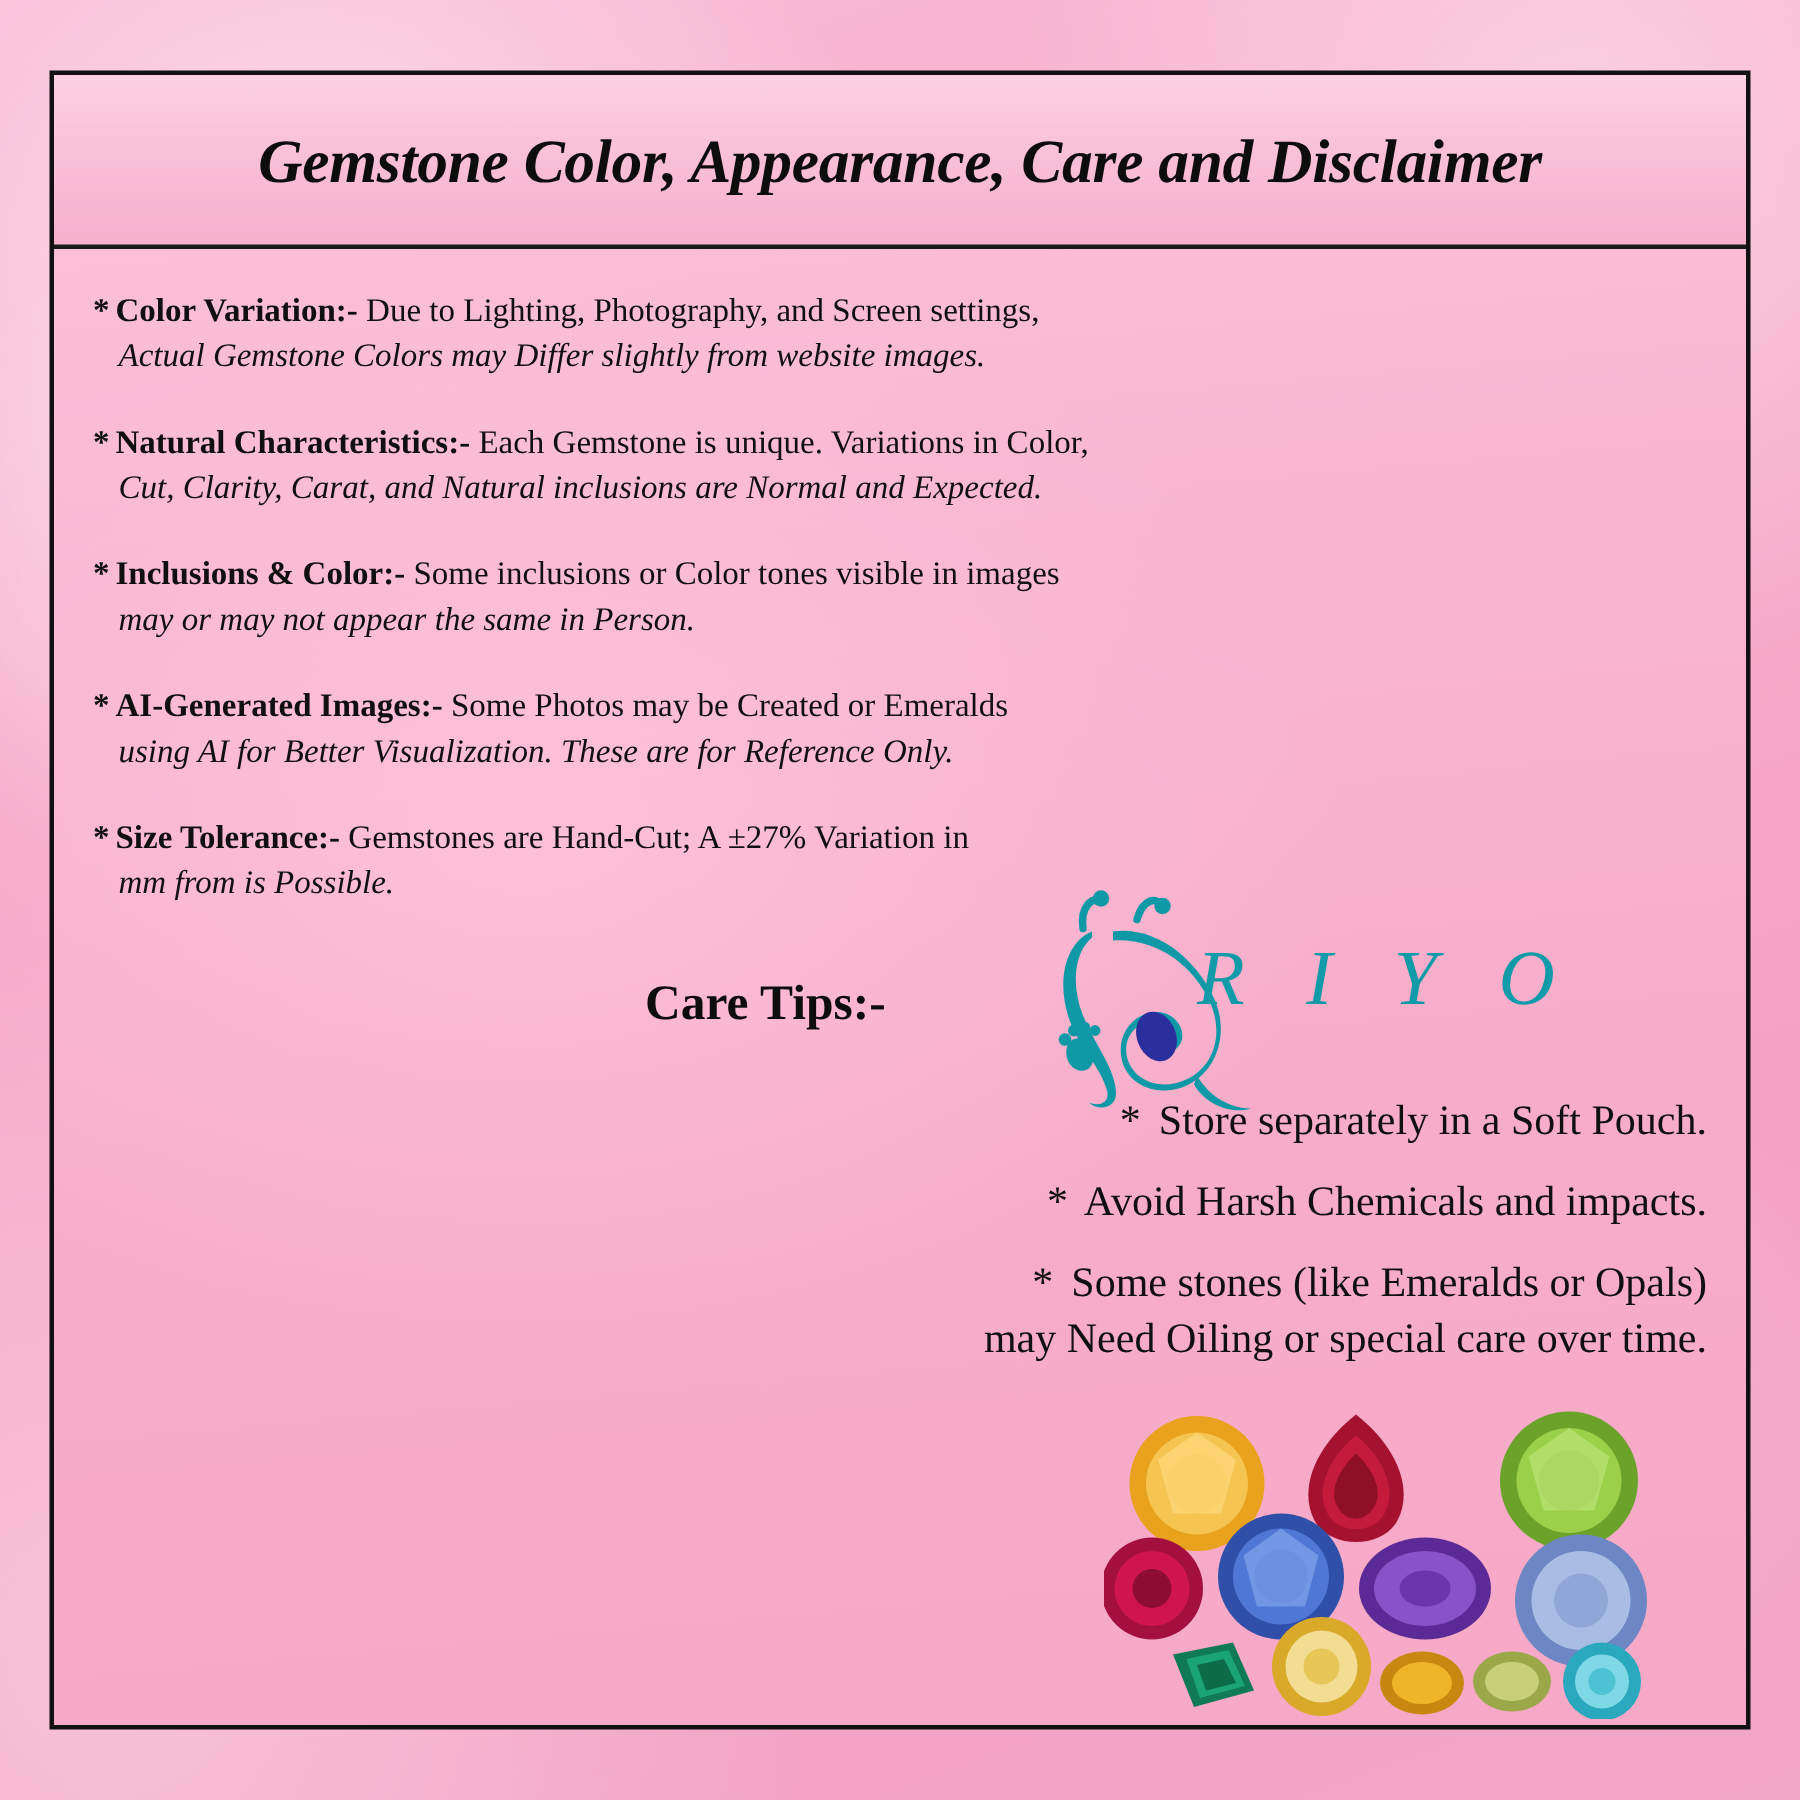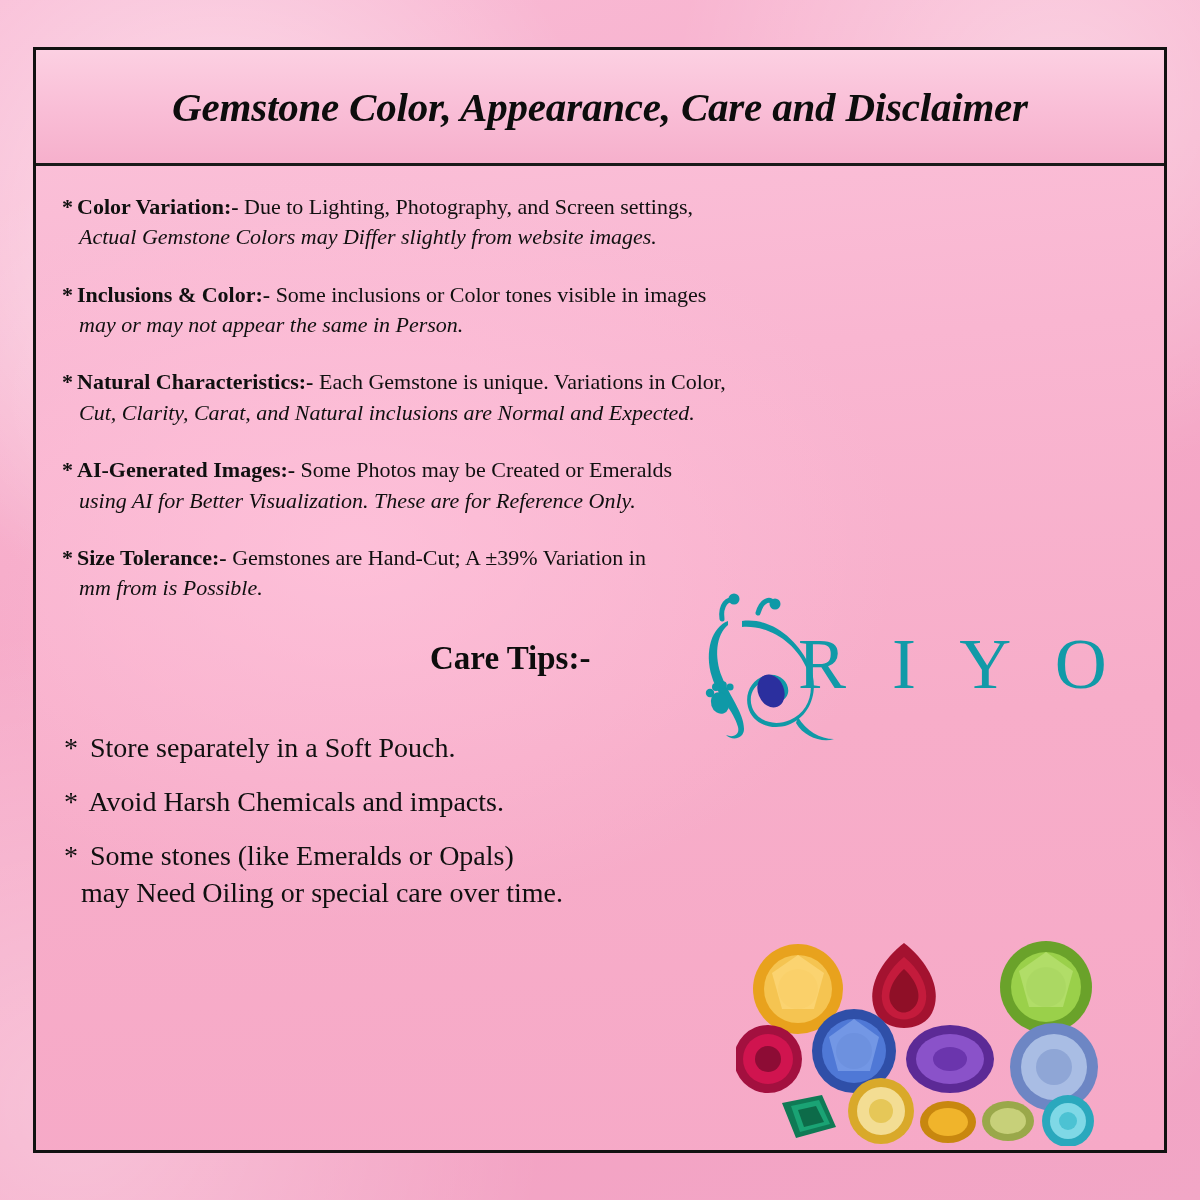--- a/index.html
+++ b/index.html
@@ -92,51 +92,53 @@
     font-style: italic;
   }
   .care-row {
     position: relative;
     height: 92px;
     margin-top: -4px;
   }
   .care-tips {
     position: absolute;
     left: 368px;
-    top: 13px;
+    top: 24px;
     font-size: 33px;
     font-weight: bold;
     color: #0d0d0d;
   }
   
   .logo {
     position: absolute;
     right: 8px;
     top: -26px;
     width: 520px;
     height: 150px;
   }
   .logo-text {
     position: absolute;
     left: 188px;
     top: 22px;
-    font-size: 72px;
+    font-size: 52px;
     letter-spacing: 14px;
     color: #119aa8;
     font-family: "Liberation Serif", serif;
+    font-style: italic;
   }
   .peacock {
     position: absolute;
     left: 60px;
     top: -10px;
   }
   .care-list {
     position: relative;
     margin-top: 10px;
     padding-left: 2px;
+    text-align: right;
   }
   .care-item {
     font-size: 28px;
     line-height: 1.33;
     color: #101010;
     margin-bottom: 17px;
   }
   .care-item .star {
     margin-right: 5px;
   }
@@ -166,36 +168,36 @@
     </div>
 
     <div class="body-wrap">
 
       <div class="clause">
         <span class="star">*</span><span class="lead">Color Variation:-</span><span> Due to Lighting, Photography, and Screen settings,</span>
         <span class="ln2">Actual Gemstone Colors may Differ slightly from website images.</span>
       </div>
 
       <div class="clause">
+        <span class="star">*</span><span class="lead">Natural Characteristics:-</span><span> Each Gemstone is unique. Variations in Color,</span>
+        <span class="ln2">Cut, Clarity, Carat, and Natural inclusions are Normal and Expected.</span>
+      </div>
+
+      <div class="clause">
         <span class="star">*</span><span class="lead">Inclusions &amp; Color:-</span><span> Some inclusions or Color tones visible in images</span>
         <span class="ln2">may or may not appear the same in Person.</span>
       </div>
 
       <div class="clause">
-        <span class="star">*</span><span class="lead">Natural Characteristics:-</span><span> Each Gemstone is unique. Variations in Color,</span>
-        <span class="ln2">Cut, Clarity, Carat, and Natural inclusions are Normal and Expected.</span>
-      </div>
-
-      <div class="clause">
         <span class="star">*</span><span class="lead">AI-Generated Images:-</span><span> Some Photos may be Created or Emeralds</span>
         <span class="ln2">using AI for Better Visualization. These are for Reference Only.</span>
       </div>
 
       <div class="clause">
-        <span class="star">*</span><span class="lead">Size Tolerance:-</span><span> Gemstones are Hand-Cut; A ±39% Variation in</span>
+        <span class="star">*</span><span class="lead">Size Tolerance:-</span><span> Gemstones are Hand-Cut; A ±27% Variation in</span>
         <span class="ln2">mm from is Possible.</span>
       </div>
 
       <div class="care-row">
         <div class="care-tips">Care Tips:-</div>
 
         <div class="logo">
           <span class="peacock">
             <svg width="170" height="155" viewBox="0 0 170 155">
               <g fill="none" stroke="#0f99a7" stroke-width="5" stroke-linecap="round">

